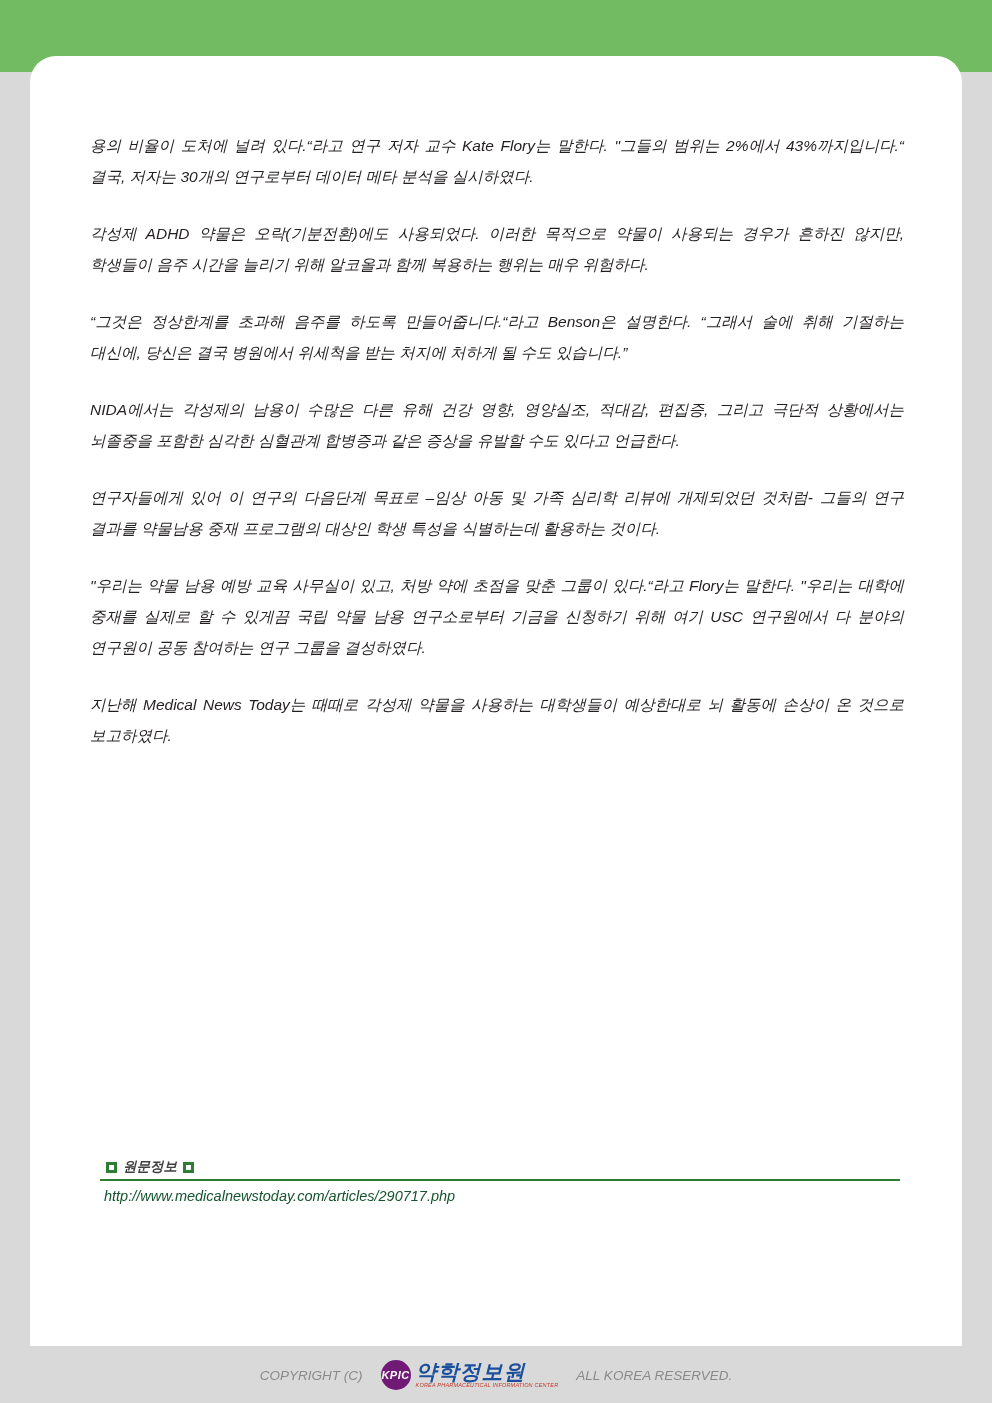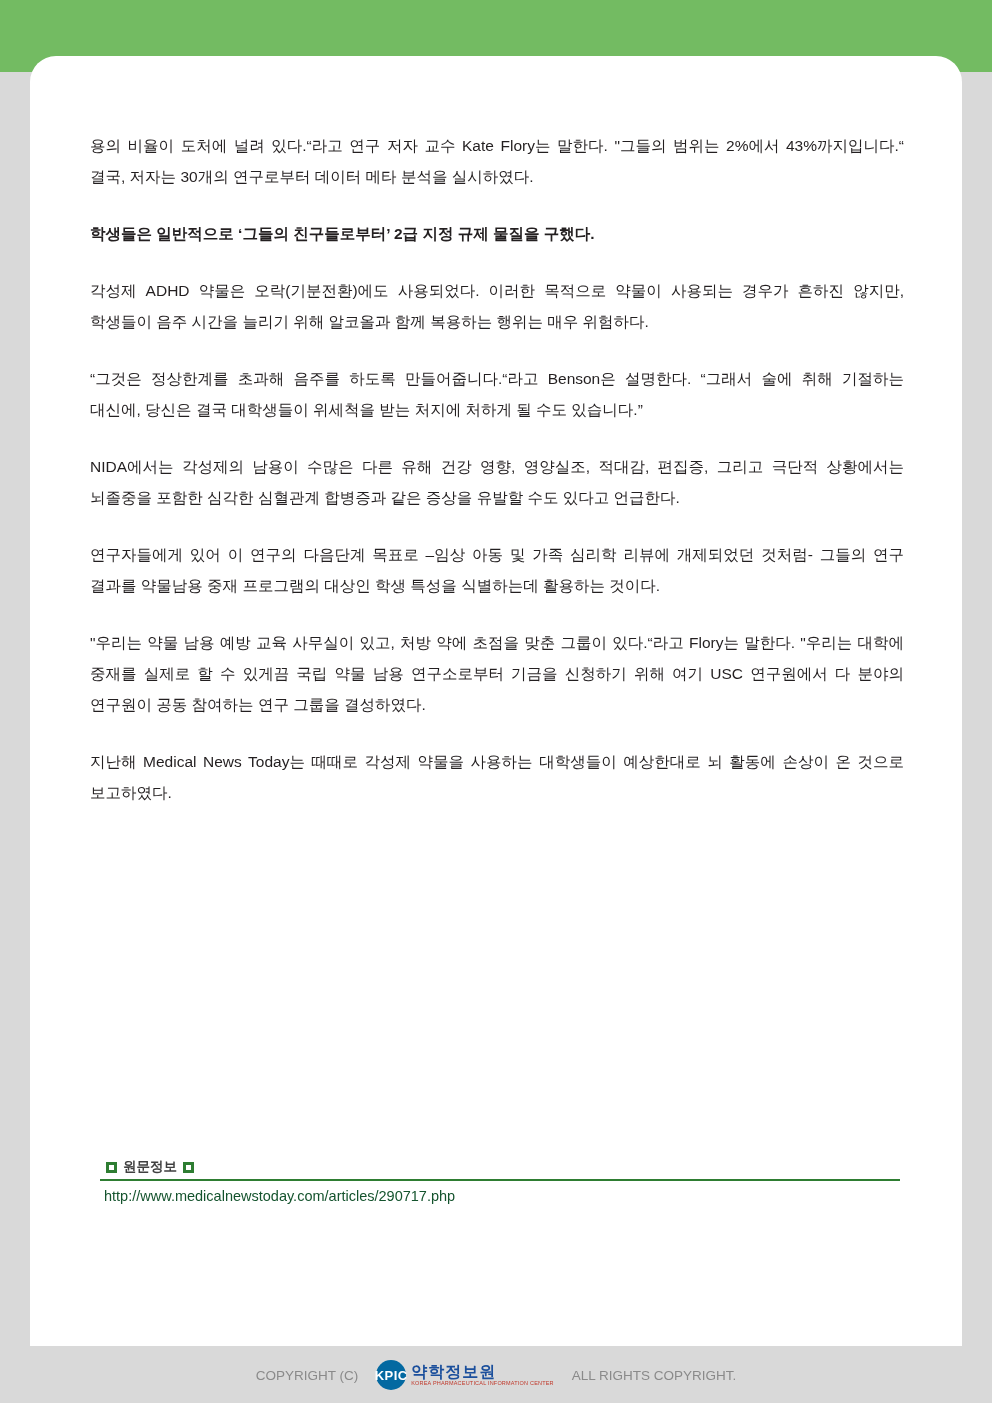--- a/index.html
+++ b/index.html
@@ -13,20 +13,21 @@
     font-family: "Liberation Sans", sans-serif;
     position: relative;
     overflow: hidden;
   }
 
   
   .page {
     position: absolute;
     inset: 0;
     background: #d9d9d9;
+    font-style: italic;
   }
   .green-band {
     position: absolute;
     left: 0;
     top: 0;
     width: 992px;
     height: 72px;
     background: #73bb62;
   }
   .sheet {
@@ -123,58 +124,57 @@
   }
   .logo {
     display: flex;
     align-items: center;
     gap: 5px;
   }
   .logo-mark {
     width: 30px;
     height: 30px;
     border-radius: 50%;
-    background: #0369a1;
+    background: #701a75;
     display: flex;
     align-items: center;
     justify-content: center;
     color: #ffffff;
-    font-size: 13px;
+    font-size: 11px;
     font-weight: bold;
     letter-spacing: 0.5px;
   }
   .logo-text {
     display: flex;
     flex-direction: column;
     line-height: 1.05;
   }
   .logo-ko {
-    font-size: 16px;
+    font-size: 21px;
     font-weight: bold;
     color: #1b4f9c;
     letter-spacing: 1px;
   }
   .logo-en {
     font-size: 5.5px;
     color: #c0392b;
     letter-spacing: 0.2px;
   }
 </style>
 </head>
 <body>
 
 <div class="page">
   <div class="green-band"></div>
   <div class="sheet"></div>
 
   <div class="content">
     <p class="para">용의 비율이 도처에 널려 있다.“라고 연구 저자 교수 Kate Flory는 말한다. "그들의 범위는 2%에서 43%까지입니다.“ 결국, 저자는 30개의 연구로부터 데이터 메타 분석을 실시하였다.</p>
-    <p class="para bold">학생들은 일반적으로 ‘그들의 친구들로부터’ 2급 지정 규제 물질을 구했다.</p>
     <p class="para">각성제 ADHD 약물은 오락(기분전환)에도 사용되었다. 이러한 목적으로 약물이 사용되는 경우가 흔하진 않지만, 학생들이 음주 시간을 늘리기 위해 알코올과 함께 복용하는 행위는 매우 위험하다.</p>
-    <p class="para">“그것은 정상한계를 초과해 음주를 하도록 만들어줍니다.“라고 Benson은 설명한다. “그래서 술에 취해 기절하는 대신에, 당신은 결국 대학생들이 위세척을 받는 처지에 처하게 될 수도 있습니다.”</p>
+    <p class="para">“그것은 정상한계를 초과해 음주를 하도록 만들어줍니다.“라고 Benson은 설명한다. “그래서 술에 취해 기절하는 대신에, 당신은 결국 병원에서 위세척을 받는 처지에 처하게 될 수도 있습니다.”</p>
     <p class="para">NIDA에서는 각성제의 남용이 수많은 다른 유해 건강 영향, 영양실조, 적대감, 편집증, 그리고 극단적 상황에서는 뇌졸중을 포함한 심각한 심혈관계 합병증과 같은 증상을 유발할 수도 있다고 언급한다.</p>
     <p class="para">연구자들에게 있어 이 연구의 다음단계 목표로 –임상 아동 및 가족 심리학 리뷰에 개제되었던 것처럼- 그들의 연구 결과를 약물남용 중재 프로그램의 대상인 학생 특성을 식별하는데 활용하는 것이다.</p>
     <p class="para">"우리는 약물 남용 예방 교육 사무실이 있고, 처방 약에 초점을 맞춘 그룹이 있다.“라고 Flory는 말한다. "우리는 대학에 중재를 실제로 할 수 있게끔 국립 약물 남용 연구소로부터 기금을 신청하기 위해 여기 USC 연구원에서 다 분야의 연구원이 공동 참여하는 연구 그룹을 결성하였다.</p>
     <p class="para">지난해 Medical News Today는 때때로 각성제 약물을 사용하는 대학생들이 예상한대로 뇌 활동에 손상이 온 것으로 보고하였다.</p>
   </div>
 
   <div class="source-block">
     <div class="source-title">
       <span class="sq"></span>
       <span>원문정보</span>
@@ -186,15 +186,15 @@
 
   <div class="footer">
     <span>COPYRIGHT (C)</span>
     <span class="logo">
       <span class="logo-mark">KPIC</span>
       <span class="logo-text">
         <span class="logo-ko">약학정보원</span>
         <span class="logo-en">KOREA PHARMACEUTICAL INFORMATION CENTER</span>
       </span>
     </span>
-    <span>ALL RIGHTS COPYRIGHT.</span>
+    <span>ALL KOREA RESERVED.</span>
   </div>
 </div>
 
 </body></html>

